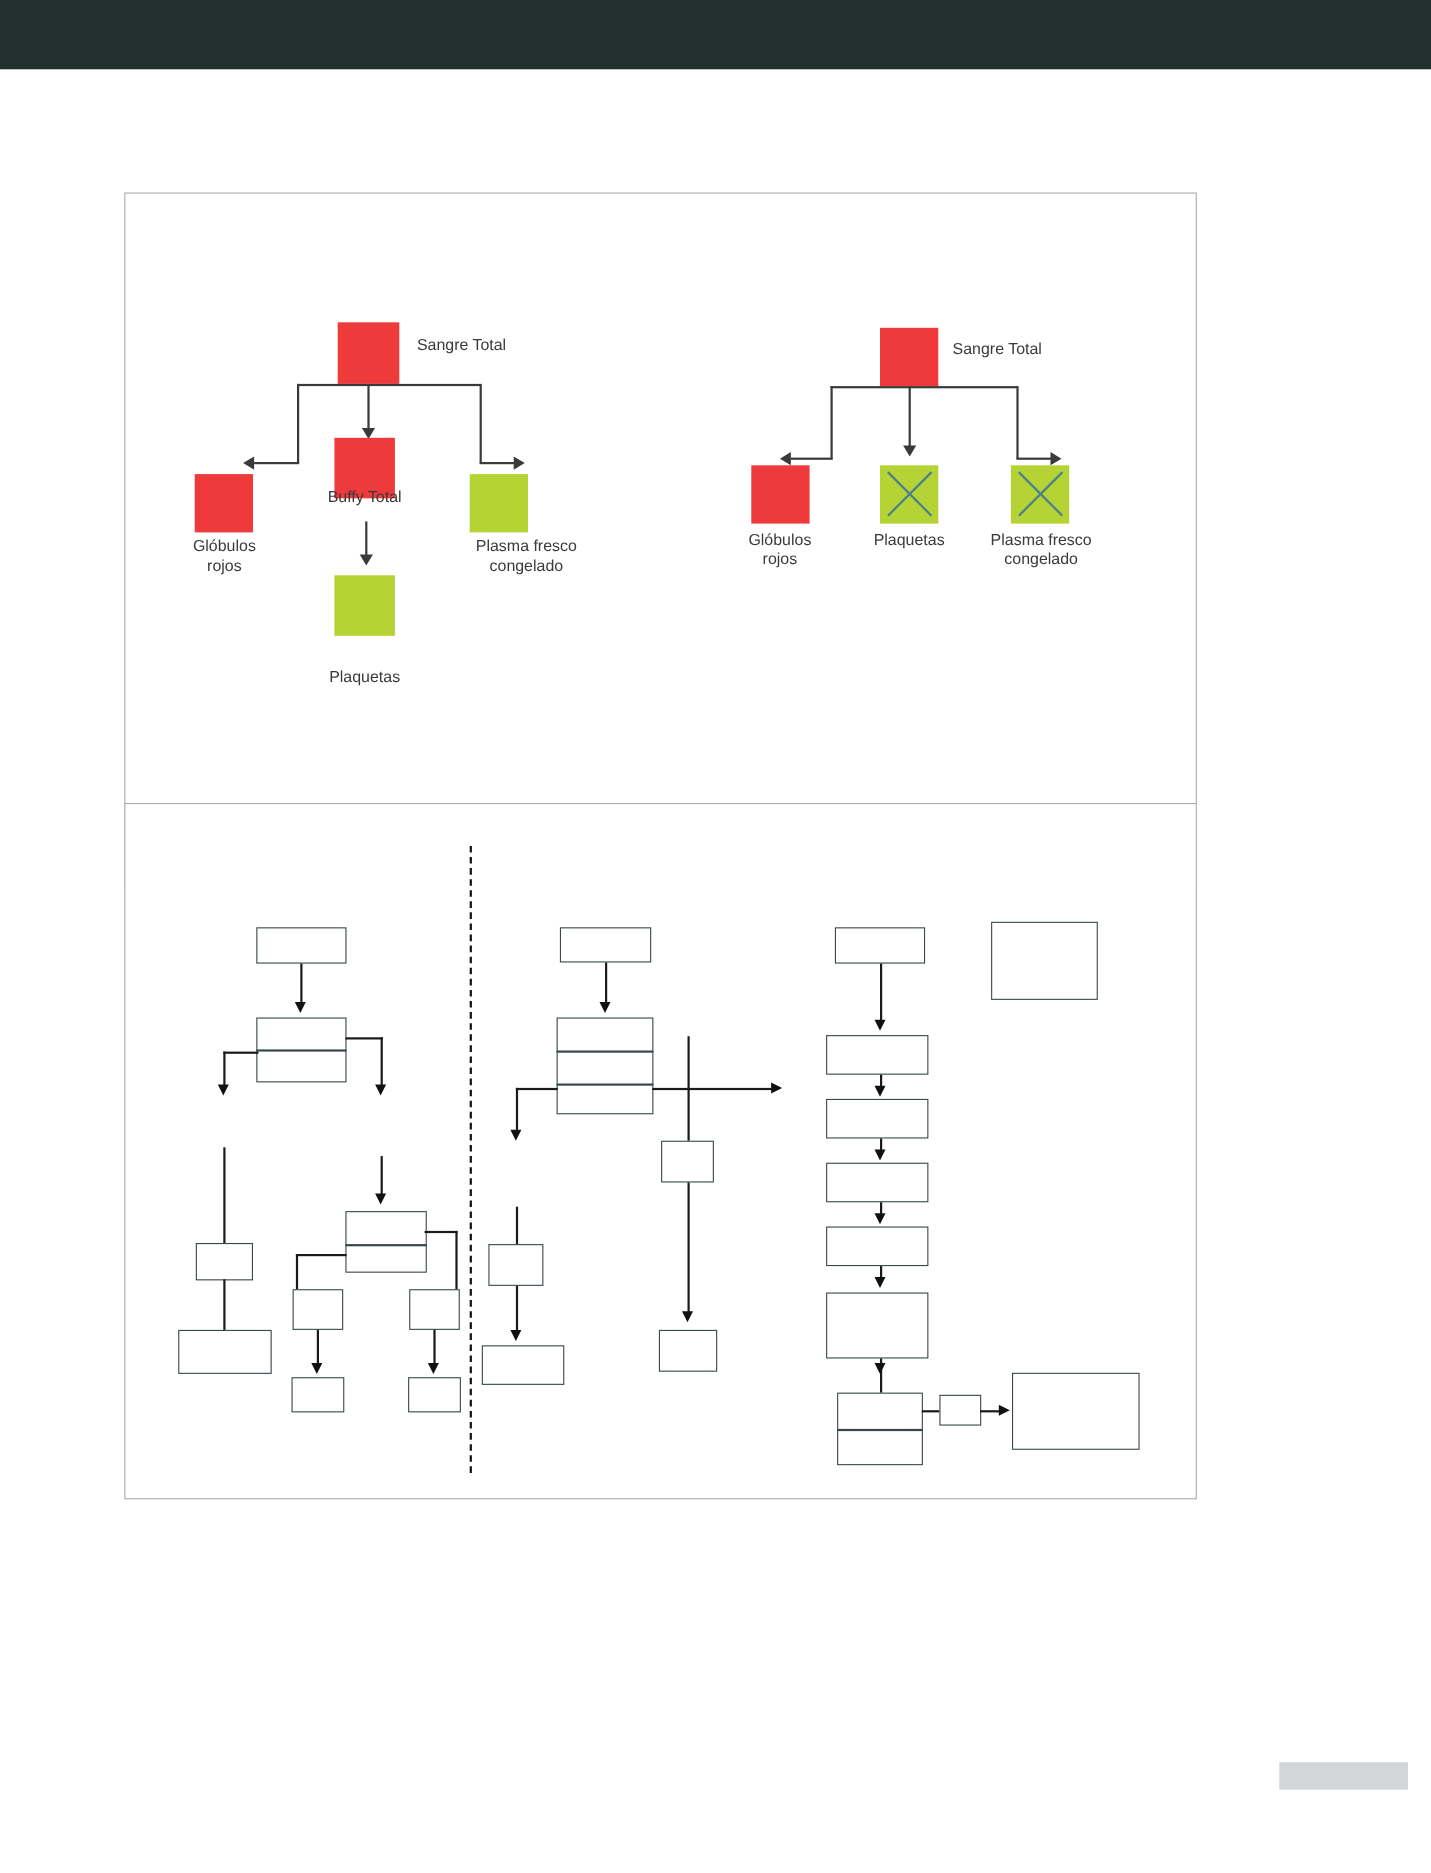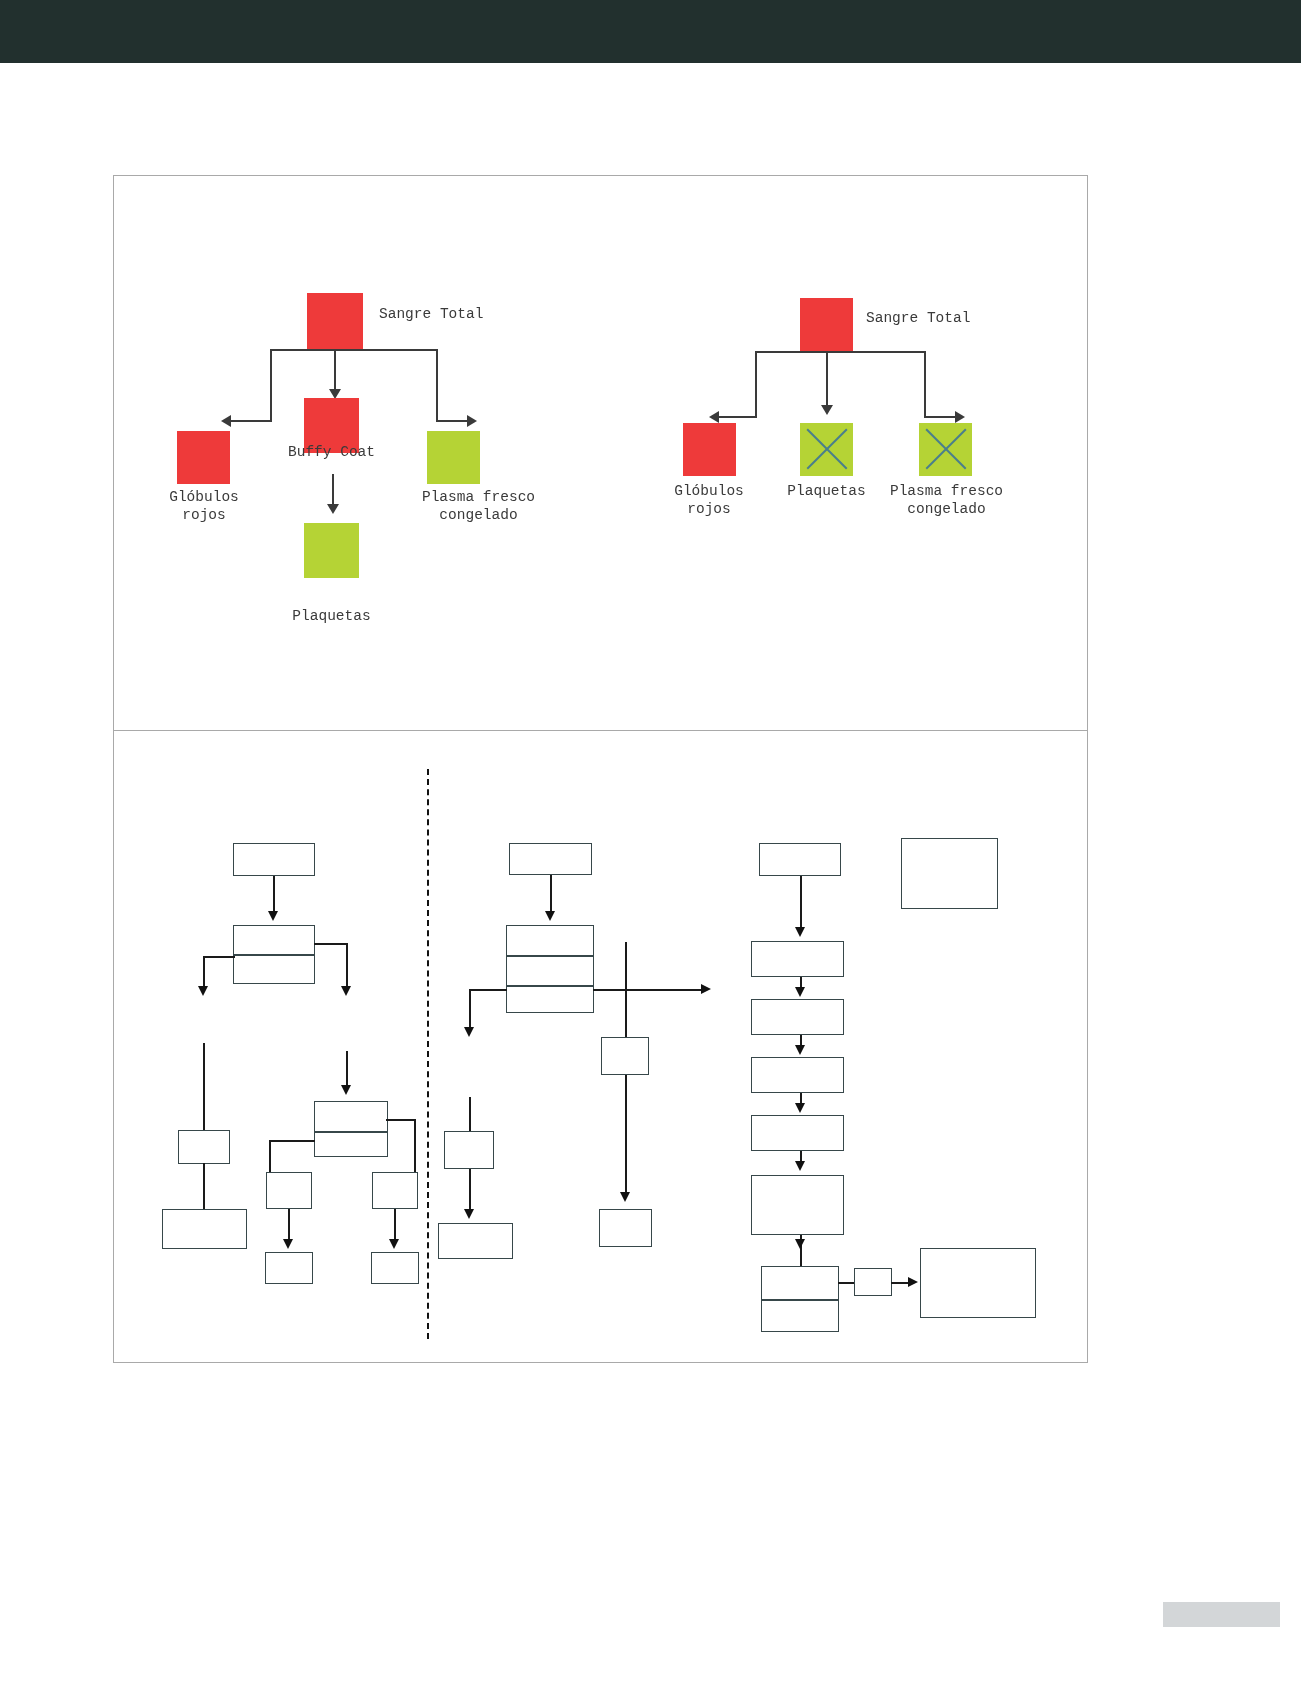--- a/index.html
+++ b/index.html
@@ -13,21 +13,21 @@
   .header-bar{
     position:absolute;left:0;top:0;width:1301px;height:63px;
     background:#22302e;
   }
   .panel{
     position:absolute;
     background:#ffffff;
     border:1px solid #a9a9a9;
     box-sizing:border-box;
   }
-  #panel-one{ left:113px; top:175px; width:975px; height:630px;font-family:Liberation Mono, monospace; }
+  #panel-one{ left:113px; top:175px; width:975px; height:630px; }
   #panel-two{ left:113px; top:730px; width:975px; height:633px; }
 
   
   .sq{ position:absolute; box-sizing:border-box; }
   .sq-red{ background:#ee3a3a; }
   .sq-green{ background:#b5d335; }
   .sq-x::before,.sq-x::after{
     content:"";position:absolute;left:50%;top:-3%;
     width:2px;height:106%;background:#4a7f8c;
   }
@@ -87,21 +87,21 @@
   <div class="arrowhead ah-left" style="left:107px;top:239px;"></div>
 
   <div class="ln ln-v" style="left:220px;top:173px;height:42px;"></div>
   <div class="arrowhead ah-down" style="left:215px;top:213px;"></div>
 
   <div class="ln ln-v" style="left:322px;top:173px;height:72px;"></div>
   <div class="ln ln-h" style="left:322px;top:244px;width:32px;"></div>
   <div class="arrowhead ah-right" style="left:353px;top:239px;"></div>
 
   <div class="sq sq-red" style="left:190px;top:222px;width:55px;height:55px;"></div>
-  <div class="dlabel" style="left:155px;top:267px;width:125px;">Buffy Coat</div>
+  <div class="dlabel" style="left:155px;top:267px;width:125px;">Buffy Total</div>
 
   <div class="sq sq-red" style="left:63px;top:255px;width:53px;height:53px;"></div>
   <div class="dlabel" style="left:15px;top:312px;width:150px;">Glóbulos
 rojos</div>
 
   <div class="sq sq-green" style="left:313px;top:255px;width:53px;height:53px;"></div>
   <div class="dlabel" style="left:272px;top:312px;width:185px;">Plasma fresco
 congelado</div>
 
   <div class="ln ln-v" style="left:218px;top:298px;height:32px;"></div>

